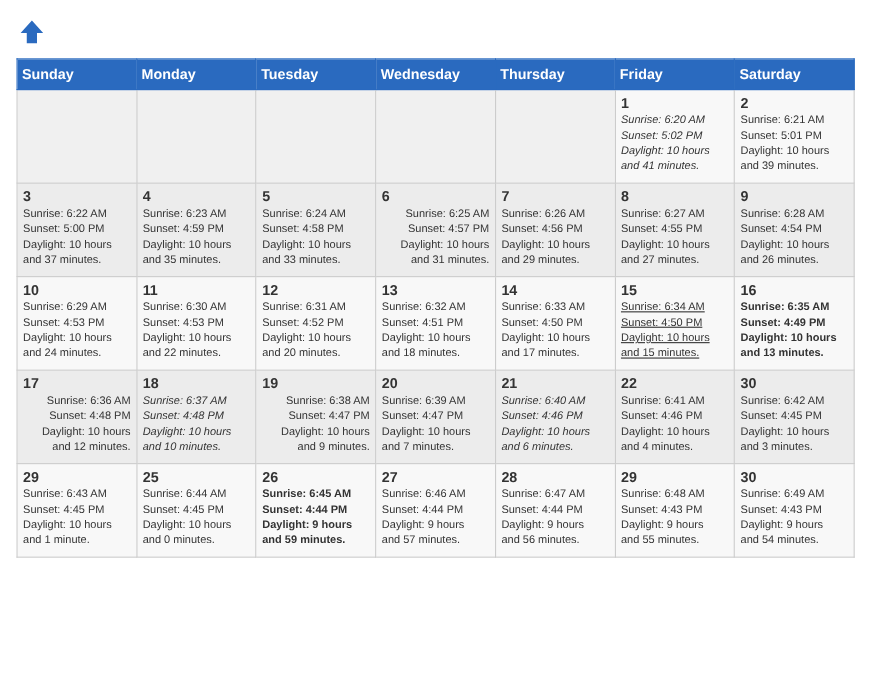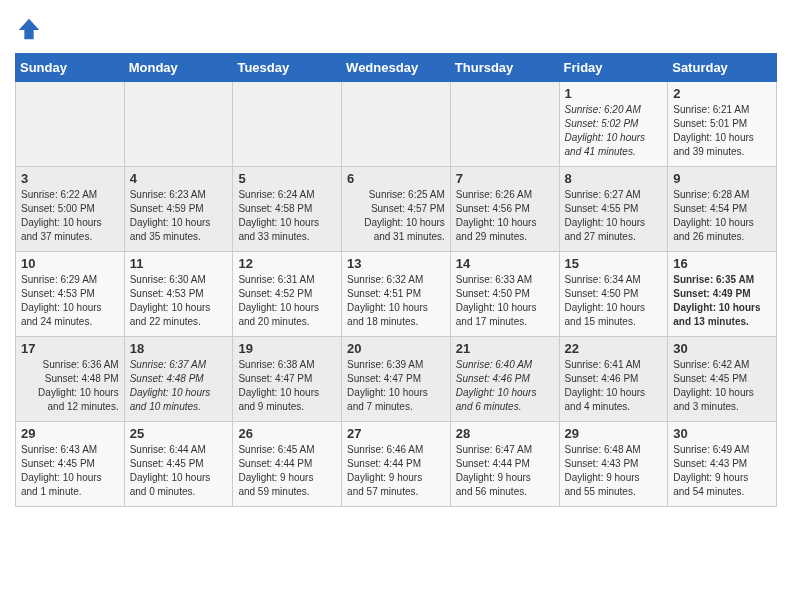--- a/index.html
+++ b/index.html
@@ -223,21 +223,21 @@
         </td>
         <td>
           <span class="day-num">14</span>
           <div class="day-info" style="white-space: pre-line;">Sunrise: 6:33 AM
 Sunset: 4:50 PM
 Daylight: 10 hours
 and 17 minutes.</div>
         </td>
         <td>
           <span class="day-num">15</span>
-          <div class="day-info" style="white-space: pre-line;">Sunrise: 6:34 AM
+          <div class="day-info" style="white-space: pre-line; text-decoration: underline;">Sunrise: 6:34 AM
 Sunset: 4:50 PM
 Daylight: 10 hours
 and 15 minutes.</div>
         </td>
         <td>
           <span class="day-num">16</span>
           <div class="day-info" style="white-space: pre-line; font-weight: bold;">Sunrise: 6:35 AM
 Sunset: 4:49 PM
 Daylight: 10 hours
 and 13 minutes.</div>
@@ -253,21 +253,21 @@
         </td>
         <td>
           <span class="day-num">18</span>
           <div class="day-info" style="white-space: pre-line; font-style: italic;">Sunrise: 6:37 AM
 Sunset: 4:48 PM
 Daylight: 10 hours
 and 10 minutes.</div>
         </td>
         <td>
           <span class="day-num">19</span>
-          <div class="day-info" style="white-space: pre-line;">Sunrise: 6:38 AM
+          <div class="day-info" style="white-space: pre-line; text-align: right;">Sunrise: 6:38 AM
 Sunset: 4:47 PM
 Daylight: 10 hours
 and 9 minutes.</div>
         </td>
         <td>
           <span class="day-num">20</span>
           <div class="day-info" style="white-space: pre-line;">Sunrise: 6:39 AM
 Sunset: 4:47 PM
 Daylight: 10 hours
 and 7 minutes.</div>
@@ -304,21 +304,21 @@
         </td>
         <td>
           <span class="day-num">25</span>
           <div class="day-info" style="white-space: pre-line;">Sunrise: 6:44 AM
 Sunset: 4:45 PM
 Daylight: 10 hours
 and 0 minutes.</div>
         </td>
         <td>
           <span class="day-num">26</span>
-          <div class="day-info" style="white-space: pre-line;">Sunrise: 6:45 AM
+          <div class="day-info" style="white-space: pre-line; font-weight: bold;">Sunrise: 6:45 AM
 Sunset: 4:44 PM
 Daylight: 9 hours
 and 59 minutes.</div>
         </td>
         <td>
           <span class="day-num">27</span>
           <div class="day-info" style="white-space: pre-line;">Sunrise: 6:46 AM
 Sunset: 4:44 PM
 Daylight: 9 hours
 and 57 minutes.</div>

